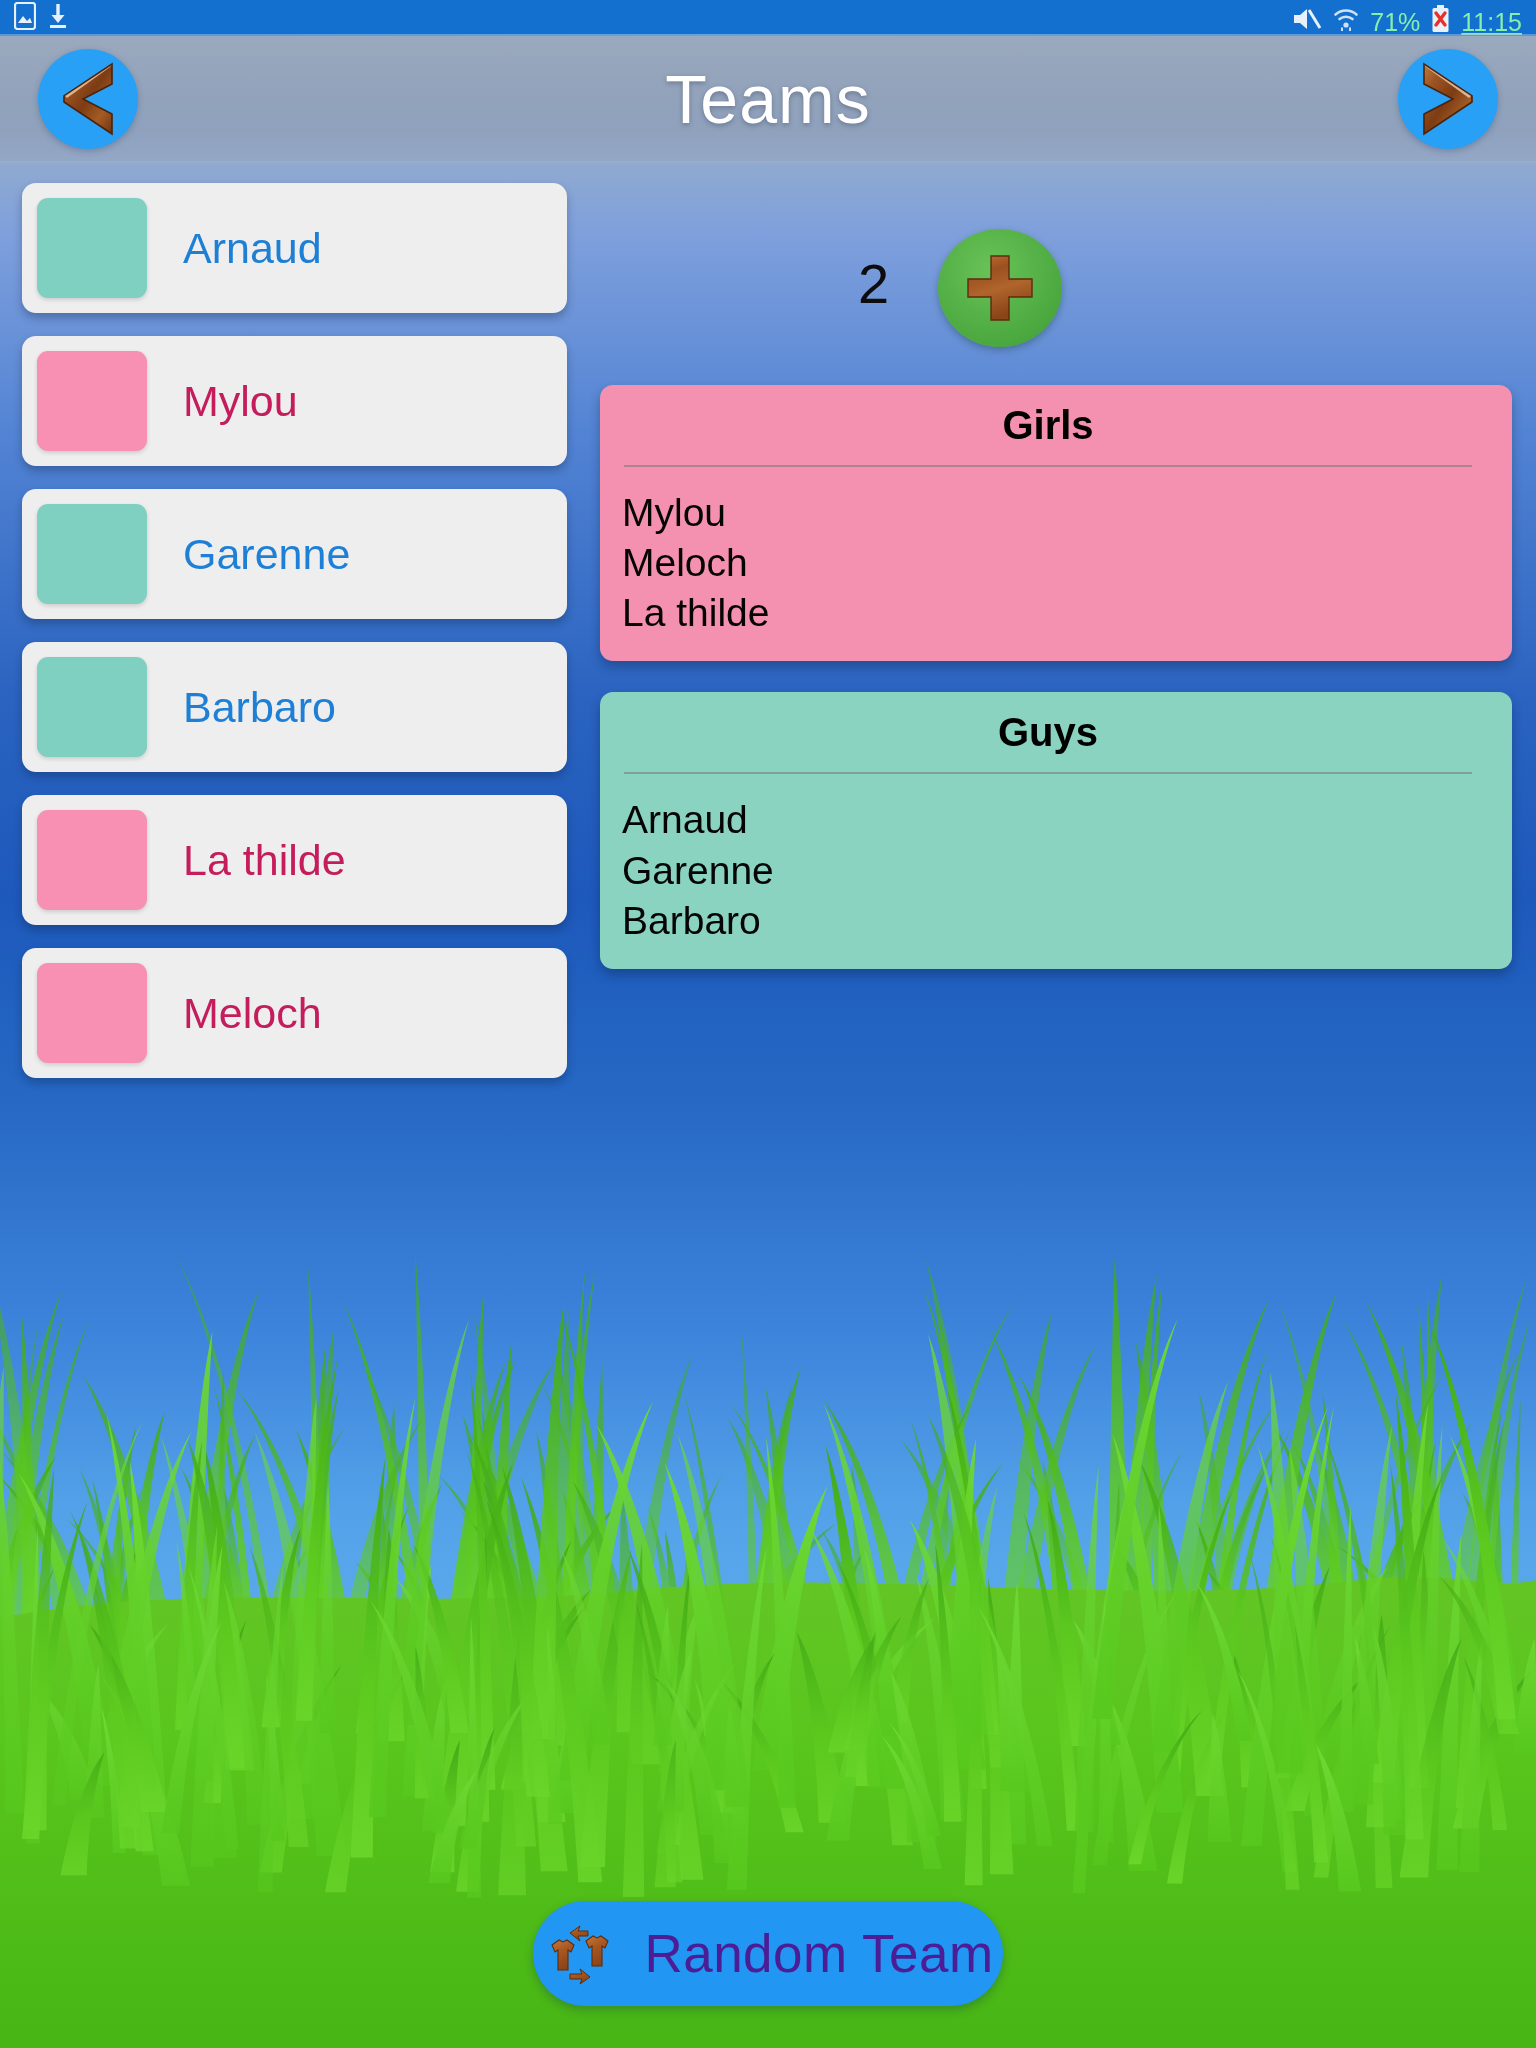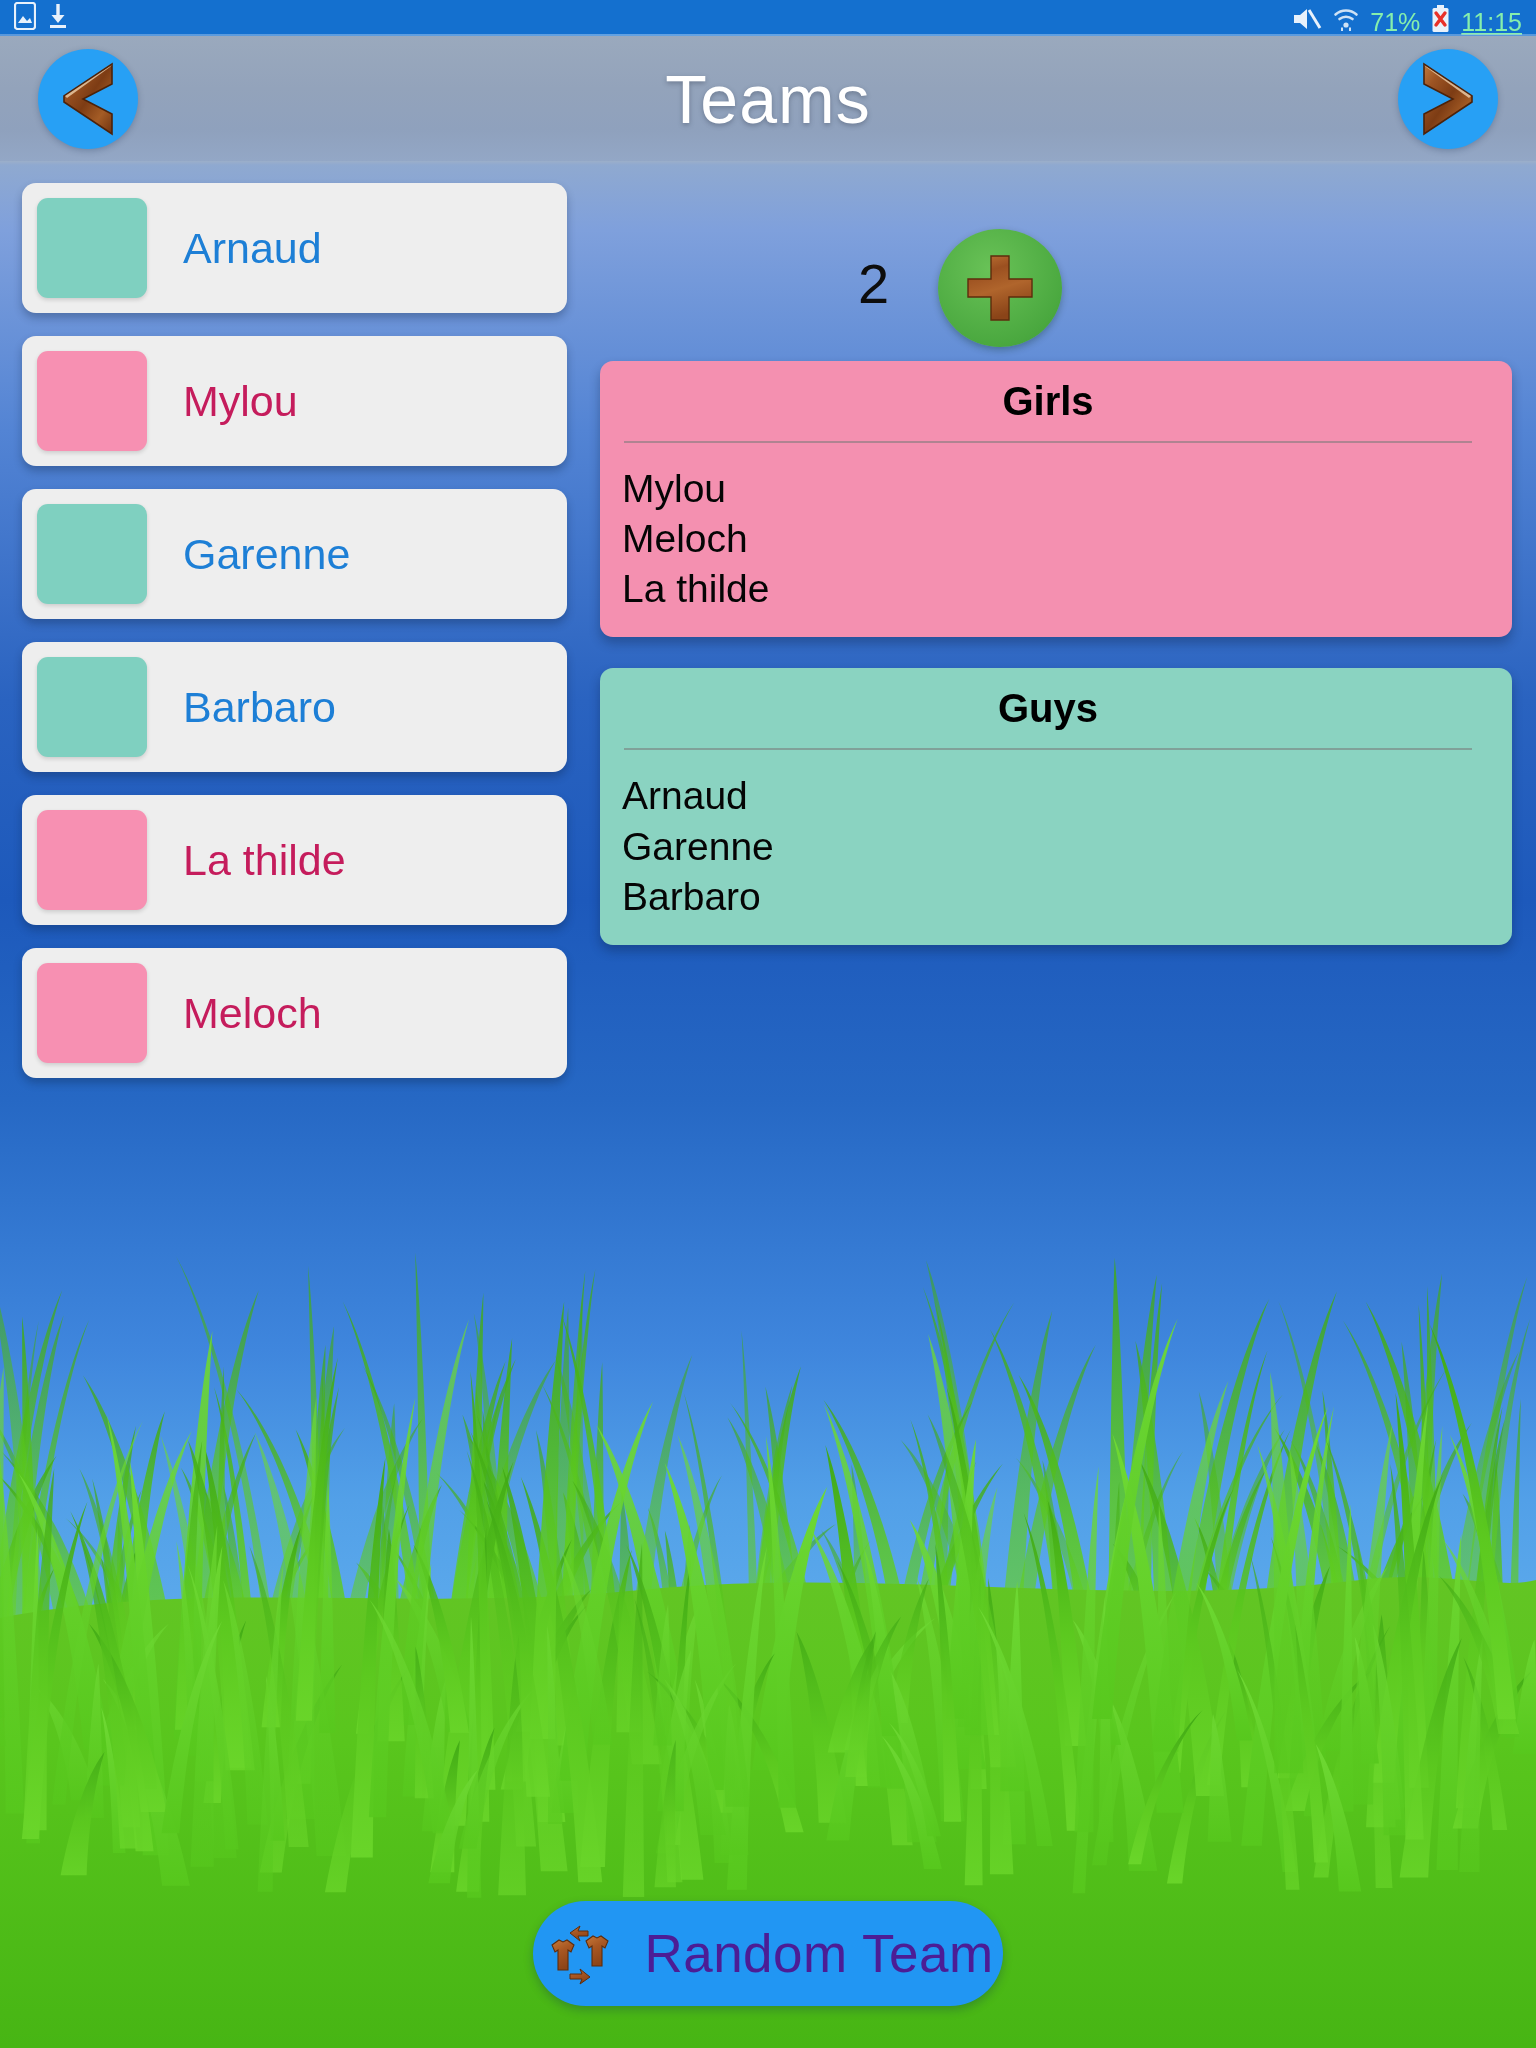--- a/index.html
+++ b/index.html
@@ -142,20 +142,21 @@
     box-shadow:0 3px 7px rgba(10,40,20,.30);
   }
   .plus-ico { width:72px; height:72px; display:block; }
 
   
   .team-card {
     border-radius:13px;
     padding:18px 38px 22px 22px;
     margin-bottom:31px;
     box-shadow:0 6px 11px rgba(8,28,60,.33);
+    margin-top:24px;
   }
   .team-card.girls { background:#f490b0; }
   .team-card.guys  { background:#8ad3c1; }
   .team-title {
     text-align:center;
     font-size:40px;
     font-weight:bold;
     color:#000;
     padding-bottom:17px;
   }

